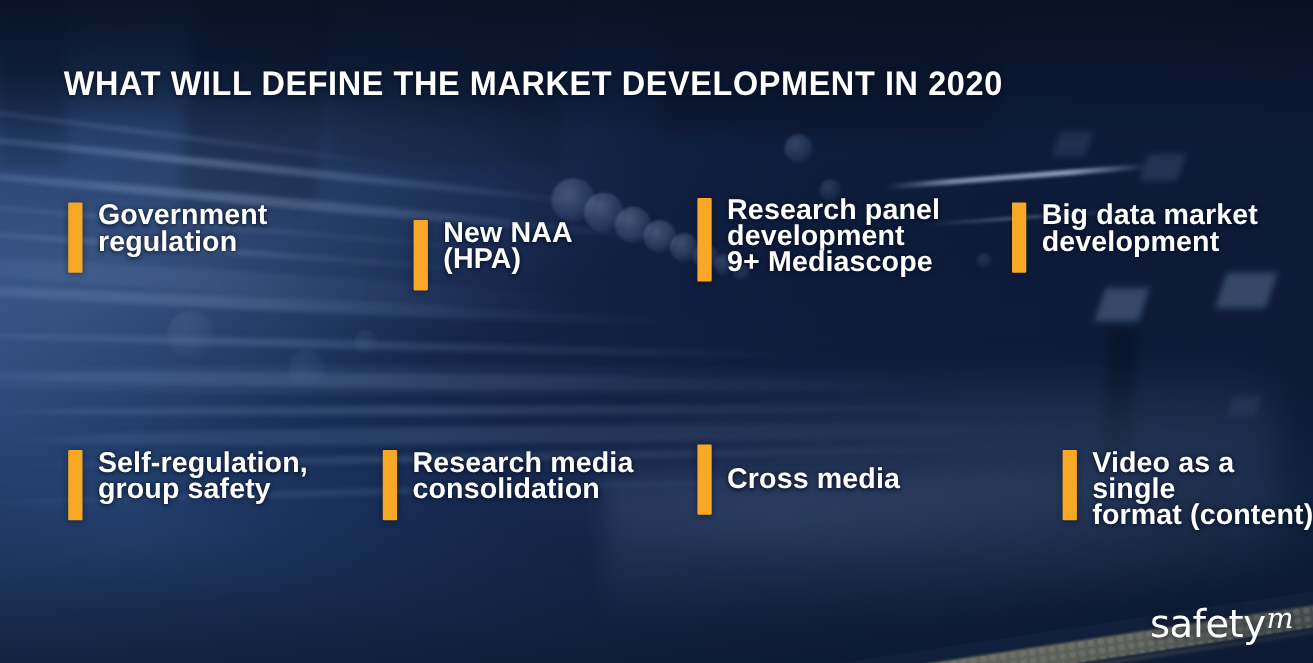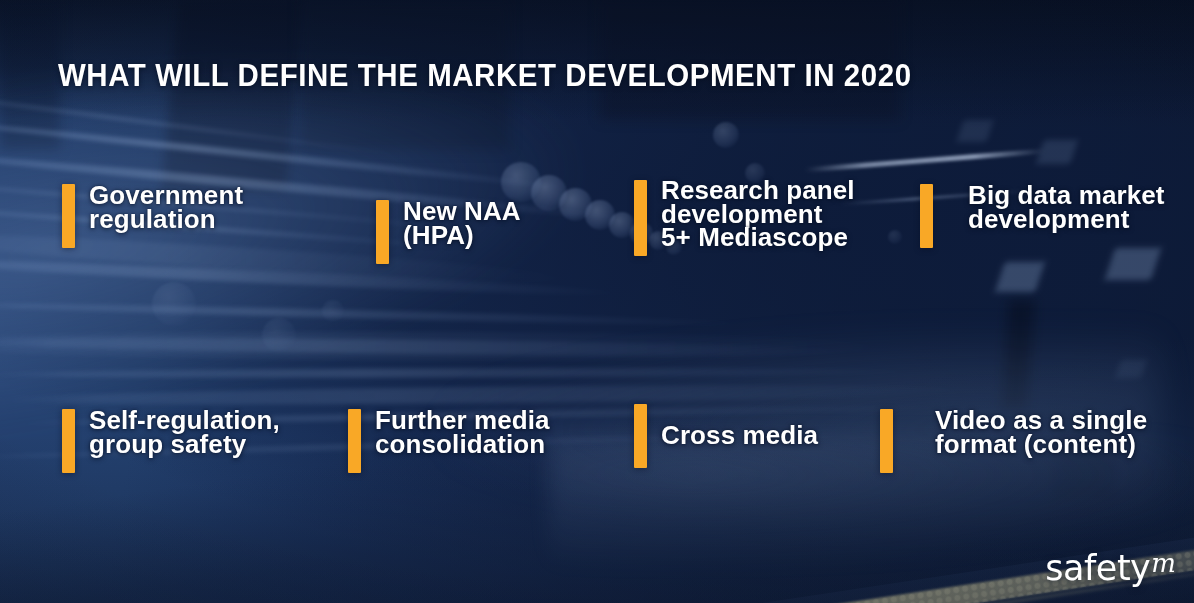--- a/index.html
+++ b/index.html
@@ -212,32 +212,32 @@
     white-space:pre-line;
   }
 
   
   .i1 { left:62px;  top:184px; }
   .i1 .bar{ height:64px; }
   .i2 { left:348px; top:200px;padding-left:28px; }
   .i2 .bar{ height:64px; }
   .i3 { left:634px; top:180px; }
   .i3 .bar{ height:76px; }
-  .i4 { left:920px; top:184px;gap:21px; }
+  .i4 { left:920px; top:184px; }
   .i4 .bar{ height:64px; }
 
   
   .i5 { left:62px;  top:409px; }
   .i5 .bar{ height:64px; }
   .i6 { left:348px; top:409px; }
   .i6 .bar{ height:64px; }
   .i7 { left:634px; top:404px;justify-content:space-between; }
   .i7 .bar{ height:64px; }
   .i7 .item-text{ align-self:center; }
-  .i8 { left:880px; top:409px;gap:28px; }
+  .i8 { left:966px; top:409px; }
   .i8 .bar{ height:64px; }
 
   .i3 .item-text{ margin-top:-1px; }
   .i7 .item-text{ margin-top:0; }
 
   
   .logo{
     position:absolute; right:18px; bottom:16px;
     display:flex; align-items:flex-start;
     color:#ffffff;
@@ -346,38 +346,38 @@
       <div class="item i2">
         <div class="bar"></div>
         <div class="item-text">New NAA
 (HPA)</div>
       </div>
 
       <div class="item i3">
         <div class="bar"></div>
         <div class="item-text">Research panel
 development
-5+ Mediascope</div>
+9+ Mediascope</div>
       </div>
 
       <div class="item i4">
         <div class="bar"></div>
         <div class="item-text">Big data market
 development</div>
       </div>
 
       <div class="item i5">
         <div class="bar"></div>
         <div class="item-text">Self-regulation,
 group safety</div>
       </div>
 
       <div class="item i6">
         <div class="bar"></div>
-        <div class="item-text">Further media
+        <div class="item-text">Research media
 consolidation</div>
       </div>
 
       <div class="item i7">
         <div class="bar"></div>
         <div class="item-text">Cross media</div>
       </div>
 
       <div class="item i8">
         <div class="bar"></div>

